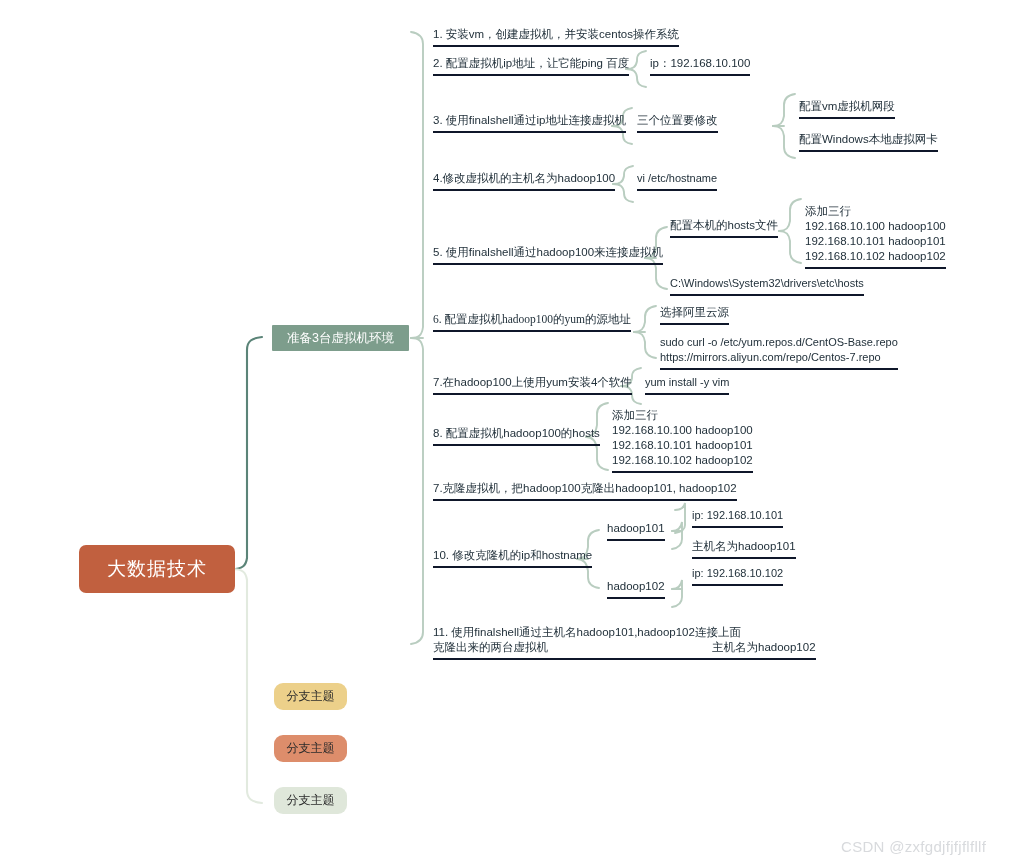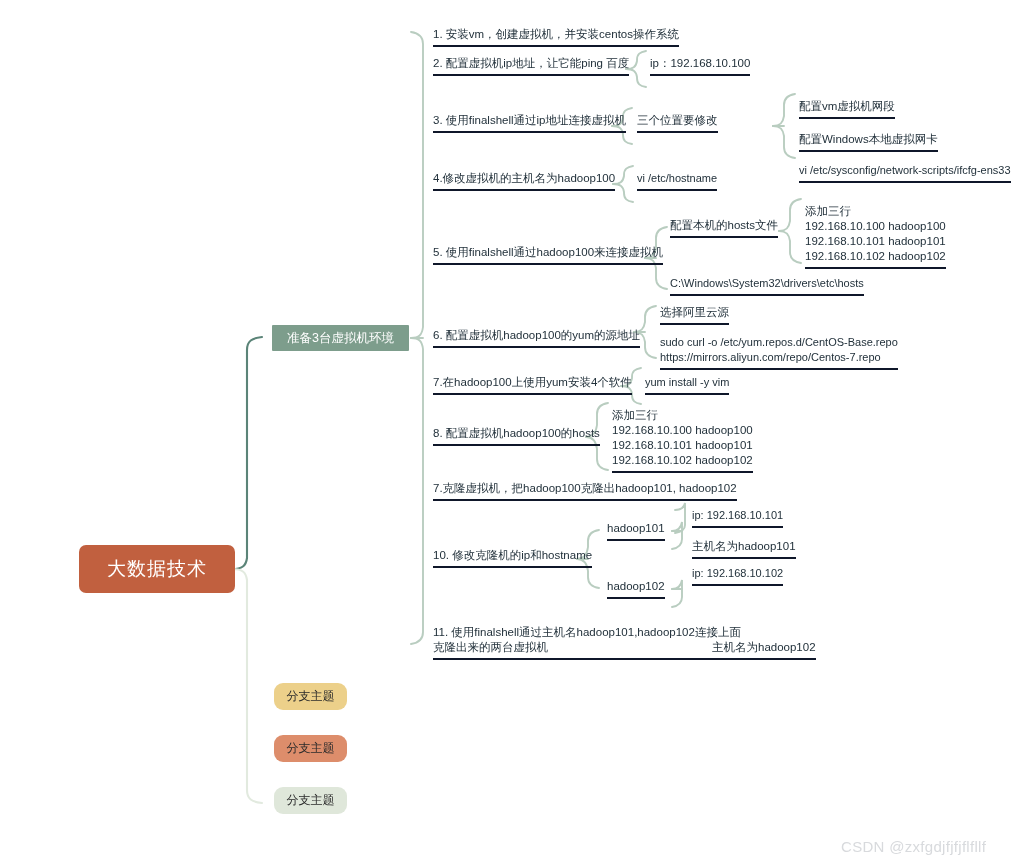--- a/index.html
+++ b/index.html
@@ -146,34 +146,33 @@
 
   <div class="leaf" style="left:433px;top:27px;">1. 安装vm，创建虚拟机，并安装centos操作系统</div>
 
   <div class="leaf" style="left:433px;top:56px;">2. 配置虚拟机ip地址，让它能ping 百度</div>
   <div class="leaf" style="left:650px;top:56px;">ip：192.168.10.100</div>
 
   <div class="leaf" style="left:433px;top:113px;">3. 使用finalshell通过ip地址连接虚拟机</div>
   <div class="leaf" style="left:637px;top:113px;">三个位置要修改</div>
   <div class="leaf" style="left:799px;top:99px;">配置vm虚拟机网段</div>
   <div class="leaf" style="left:799px;top:132px;">配置Windows本地虚拟网卡</div>
-  <div class="leaf mono" style="left:799px;top:163px;">vi /etc/sysconfig/network-scripts/ifcfg-ens33</div>
 
   <div class="leaf" style="left:433px;top:171px;">4.修改虚拟机的主机名为hadoop100</div>
   <div class="leaf mono" style="left:637px;top:171px;">vi /etc/hostname</div>
 
   <div class="leaf" style="left:433px;top:245px;">5. 使用finalshell通过hadoop100来连接虚拟机</div>
   <div class="leaf" style="left:670px;top:218px;">配置本机的hosts文件</div>
   <div class="leaf multi" style="left:805px;top:204px;">添加三行
 192.168.10.100 hadoop100
 192.168.10.101 hadoop101
 192.168.10.102 hadoop102</div>
   <div class="leaf mono" style="left:670px;top:276px;">C:\Windows\System32\drivers\etc\hosts</div>
 
-  <div class="leaf" style="left:433px;top:328px;">6. 配置虚拟机hadoop100的yum的源地址</div>
+  <div class="leaf" style="left:433px;top:312px;font-family:Liberation Serif, serif;">6. 配置虚拟机hadoop100的yum的源地址</div>
   <div class="leaf" style="left:660px;top:305px;">选择阿里云源</div>
   <div class="leaf multi mono" style="left:660px;top:335px;">sudo curl -o /etc/yum.repos.d/CentOS-Base.repo
 https://mirrors.aliyun.com/repo/Centos-7.repo</div>
 
   <div class="leaf" style="left:433px;top:375px;">7.在hadoop100上使用yum安装4个软件</div>
   <div class="leaf mono" style="left:645px;top:375px;">yum install -y vim</div>
 
   <div class="leaf" style="left:433px;top:426px;">8. 配置虚拟机hadoop100的hosts</div>
   <div class="leaf multi" style="left:612px;top:408px;">添加三行
 192.168.10.100 hadoop100

